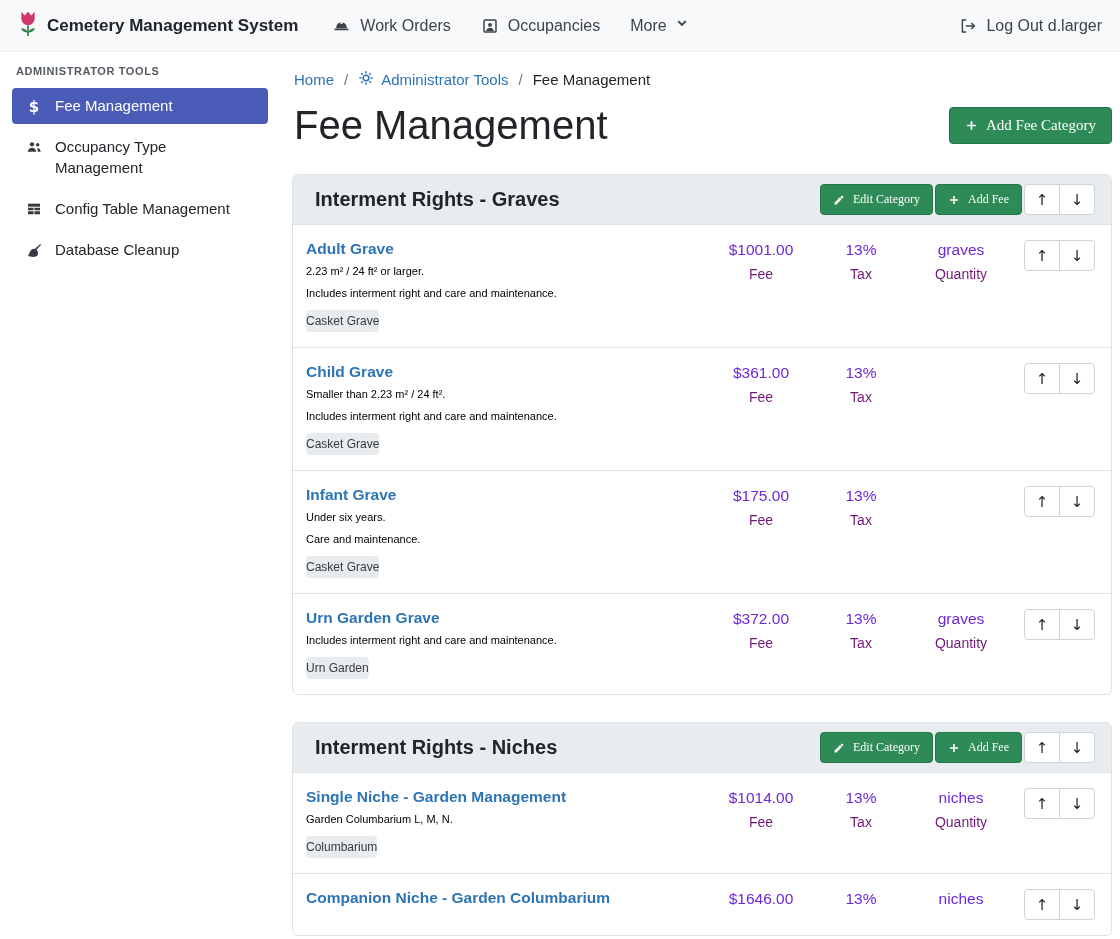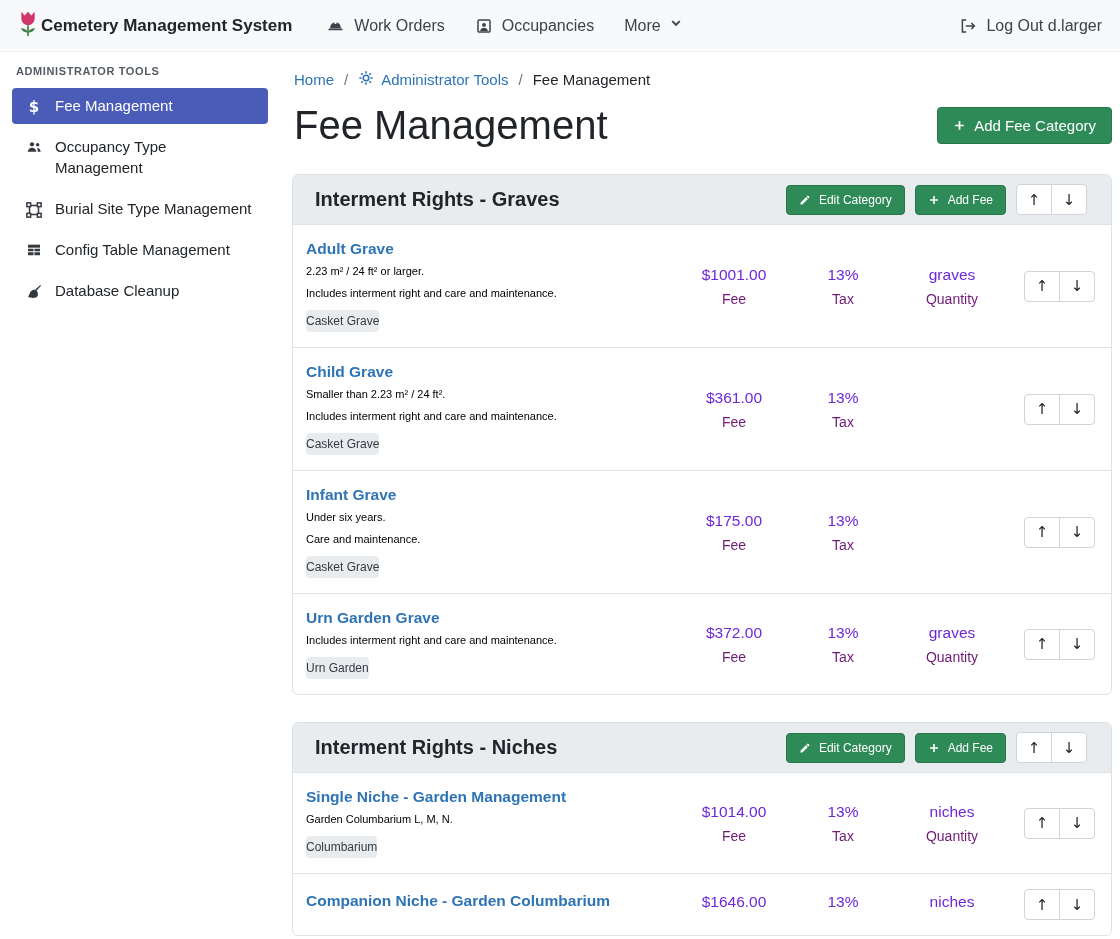--- a/index.html
+++ b/index.html
@@ -1,23 +1,23 @@
 <!DOCTYPE html>
 <html><head>
 <meta charset="utf-8">
 <style>
   * { box-sizing: border-box; margin: 0; padding: 0; }
   html, body { width: 1120px; height: 939px; }
   body { font-family: "Liberation Sans", "DejaVu Sans", sans-serif; background: #fff; color: #212529; overflow: hidden; }
   a { text-decoration: none; color: inherit; cursor: pointer; }
-  button { font-family: Liberation Sans, sans-serif; cursor: pointer; }
+  button { font-family: Liberation Serif, serif; cursor: pointer; }
 
   
   .navbar { height: 52px; background: #f8f9fa; border-bottom: 1px solid #edeff1; display: flex; align-items: center; padding: 0 18px; }
-  .brand { display: flex; align-items: center; gap: 3px; font-size: 17px; font-weight: 700; color: #212529; }
+  .brand { display: flex; align-items: center; gap: 9px; font-size: 17px; font-weight: 700; color: #212529; }
   .nav-links { display: flex; align-items: center; gap: 30px; margin-left: 34px; }
   .nav-link { display: flex; align-items: flex-start; gap: 9px; font-size: 16px; color: #3d434a; }
   .nav-link .icon { display: flex; align-items: center; color: #3d434a; }
   .logout { margin-left: auto; }
 
   
   .layout { display: flex; height: 887px; }
   .sidebar { width: 280px; flex: none; padding: 13px 12px 0; background: #fff; }
   .sidebar-heading { font-size: 11px; font-weight: 700; letter-spacing: .6px; color: #545b62; padding: 0 4px; margin-bottom: 11px; }
   .side-item { display: flex; align-items: flex-start; gap: 10px; padding: 8px 11px; margin-bottom: 5px; border-radius: 4px; font-size: 15px; line-height: 1.35; color: #212529; }
@@ -42,24 +42,24 @@
   .btn-lg { font-size: 15px; padding: 9px 15px; }
   .btn-sm { font-size: 12px; padding: 7px 12px; }
   .btn .icon { display: flex; align-items: center; }
   .btn-group { display: inline-flex; }
   .arrow-btn { width: 36px; height: 31px; background: #fff; border: 1px solid #ced4da; display: inline-flex; align-items: center; justify-content: center; font-size: 15px; color: #212529; font-family: "DejaVu Sans", sans-serif; }
   .btn-group .arrow-btn:first-child { border-radius: 4px 0 0 4px; }
   .btn-group .arrow-btn:last-child { border-radius: 0 4px 4px 0; margin-left: -1px; }
 
   
   .card { border: 1px solid #dee2e6; border-radius: 6px; margin-bottom: 27px; overflow: hidden; background: #fff; }
-  .card-header { background: #e9ecef; border-bottom: 1px solid #dee2e6; display: flex; align-items: center; gap: 10px; padding: 9px 24px 9px 22px; min-height: 48px; }
+  .card-header { background: #e9ecef; border-bottom: 1px solid #dee2e6; display: flex; align-items: center; gap: 2px; padding: 9px 16px 9px 22px; min-height: 48px; }
   .card-title { font-size: 20px; font-weight: 600; flex: 1; color: #212529; }
 
-  .fee-row { display: flex; align-items: center; padding: 15px 16px 15px 13px; border-top: 1px solid #dee2e6; gap: 9px; }
+  .fee-row { display: flex; align-items: flex-start; padding: 15px 16px 15px 13px; border-top: 1px solid #dee2e6; }
   .card-header + .fee-row { border-top: none; }
   .fee-info { flex: 1; padding-right: 6px; }
   .fee-name { display: inline-block; color: #2e74b5; font-weight: 600; font-size: 15.5px; margin-bottom: 7px; }
   .fee-desc { font-size: 11px; color: #000000; margin-bottom: 10px; }
   .fee-desc:empty { display: none; }
   .badge { display: inline-block; background: #e9ecef; color: #343a40; font-size: 12px; padding: 4px 0; border-radius: 4px; margin-top: 1px; }
   .col { width: 100px; flex: none; text-align: center; padding-top: 1px; }
   .col .val { font-size: 15.5px; color: #6d28d9; margin-bottom: 7px; }
   .col .lbl { font-size: 14px; color: #701a75; }
   .row-actions { width: 84px; flex: none; display: flex; justify-content: flex-end; }
@@ -134,32 +134,20 @@
         <svg viewBox="0 0 24 24" width="20" height="16" fill="currentColor">
           <circle cx="9" cy="8" r="3.2"></circle>
           <path d="M2.5 19c.7-4 3.2-6 6.5-6s5.8 2 6.5 6z"></path>
           <circle cx="17.5" cy="8.5" r="2.6"></circle>
           <path d="M16.8 13.3c3 .4 4.7 2.3 5.2 5.7h-4.4c-.1-2.3-.4-4.2-.8-5.7z"></path>
         </svg>
       </span>
       <span>Occupancy Type Management</span>
     </a>
 
-    <a class="side-item">
-      <span class="icon">
-        <svg viewBox="0 0 24 24" width="18" height="18" fill="none" stroke="currentColor" stroke-width="2">
-          <path d="M6 6h12v12H6z"></path>
-          <rect x="2.5" y="2.5" width="5" height="5" fill="#fff"></rect>
-          <rect x="16.5" y="2.5" width="5" height="5" fill="#fff"></rect>
-          <rect x="2.5" y="16.5" width="5" height="5" fill="#fff"></rect>
-          <rect x="16.5" y="16.5" width="5" height="5" fill="#fff"></rect>
-        </svg>
-      </span>
-      <span>Burial Site Type Management</span>
-    </a>
 
     <a class="side-item">
       <span class="icon">
         <svg viewBox="0 0 24 24" width="18" height="16" fill="currentColor">
           <path d="M3 4h18v4.5H3z"></path>
           <path d="M3 10h8.3v4H3zM12.7 10H21v4h-8.3zM3 15.5h8.3v4.5H3zM12.7 15.5H21V20h-8.3z"></path>
         </svg>
       </span>
       <span>Config Table Management</span>
     </a>

